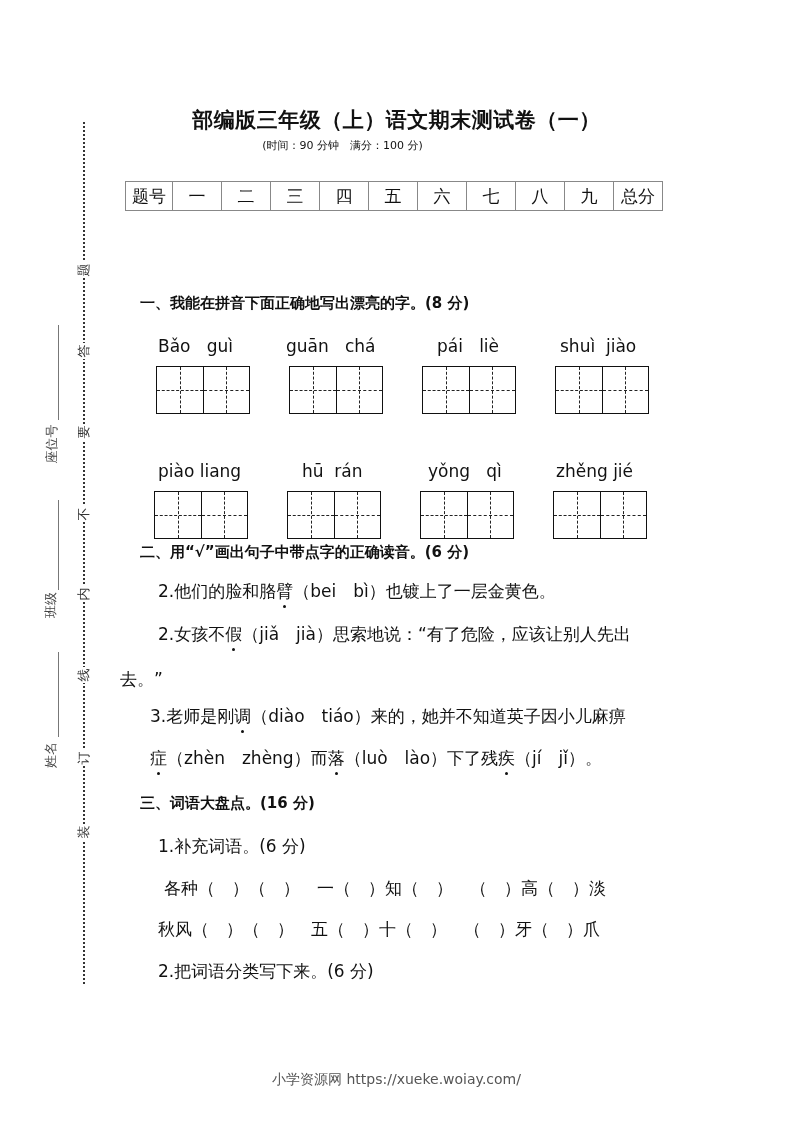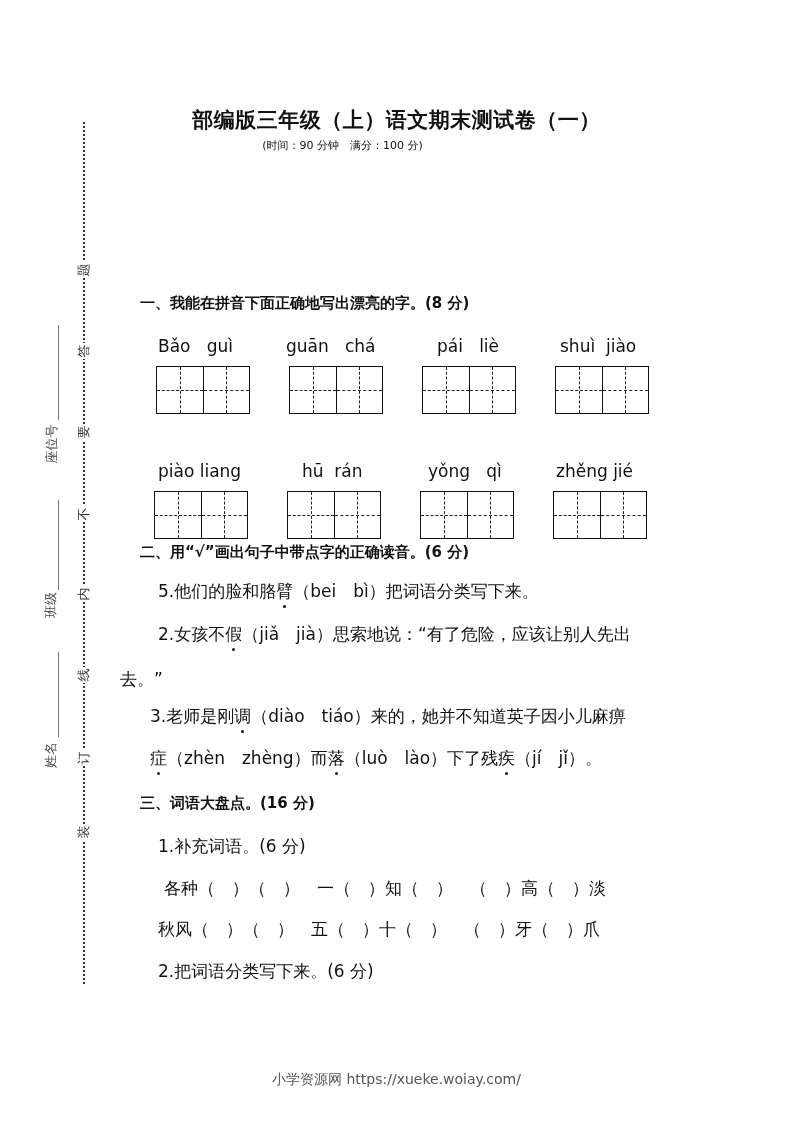--- a/index.html
+++ b/index.html
@@ -60,20 +60,33 @@
 <div class="field-line" style="top:500px;height:90px"></div>
 <span class="field-label" style="top:598px;left:38px">班级</span>
 <div class="field-line" style="top:652px;height:85px"></div>
 <span class="field-label" style="top:748px;left:38px">姓名</span>
 
 <div class="title">部编版三年级（上）语文期末测试卷（一）</div>
 <div class="subtitle">(时间：90 分钟　满分：100 分)</div>
 
 <table class="score">
   <tbody>
+      <tr>
+    <td class="first">题号</td>
+    <td>一</td>
+    <td>二</td>
+    <td>三</td>
+    <td>四</td>
+    <td>五</td>
+    <td>六</td>
+    <td>七</td>
+    <td>八</td>
+    <td>九</td>
+    <td>总分</td>
+  </tr>
 </tbody>
   </table>
 
 <div class="section-h" style="top:294px">一、我能在拼音下面正确地写出漂亮的字。(8 分)</div>
 
 <span class="pinyin" style="left:158px;top:336px">Bǎo   guì</span>
 <span class="pinyin" style="left:286px;top:336px">guān   chá</span>
 <span class="pinyin" style="left:437px;top:336px">pái   liè</span>
 <span class="pinyin" style="left:560px;top:336px">shuì  jiào</span>
 
@@ -111,21 +124,21 @@
     <div class="cell"></div>
     <div class="cell"></div>
   </div>
 <div class="tian" style="left:553px;top:491px">
     <div class="cell"></div>
     <div class="cell"></div>
   </div>
 
 <div class="section-h" style="top:543px">二、用“√”画出句子中带点字的正确读音。(6 分)</div>
 
-<div class="line" style="left:158px;top:580px"><span>5.他们的脸和胳</span><span class="dot">臂</span><span>（bei　bì）把词语分类写下来。</span></div>
+<div class="line" style="left:158px;top:580px"><span>2.他们的脸和胳</span><span class="dot">臂</span><span>（bei　bì）也镀上了一层金黄色。</span></div>
 
 <div class="line" style="left:158px;top:623px"><span>2.女孩不</span><span class="dot">假</span><span>（jiǎ　jià）思索地说：“有了危险，应该让别人先出</span></div>
 <div class="line" style="left:120px;top:668px">去。”</div>
 
 <div class="line" style="left:150px;top:705px"><span>3.老师是刚</span><span class="dot">调</span><span>（diào　tiáo）来的，她并不知道英子因小儿麻痹</span></div>
 <div class="line" style="left:150px;top:747px"><span class="dot">症</span><span>（zhèn　zhèng）而</span><span class="dot">落</span><span>（luò　lào）下了残</span><span class="dot">疾</span><span>（jí　jǐ）。</span></div>
 
 <div class="section-h" style="top:794px">三、词语大盘点。(16 分)</div>
 <div class="line" style="left:158px;top:835px">1.补充词语。(6 分)</div>
 <div class="line" style="left:164px;top:877px">各种（　）（　）　一（　）知（　）　（　）高（　）淡</div>

